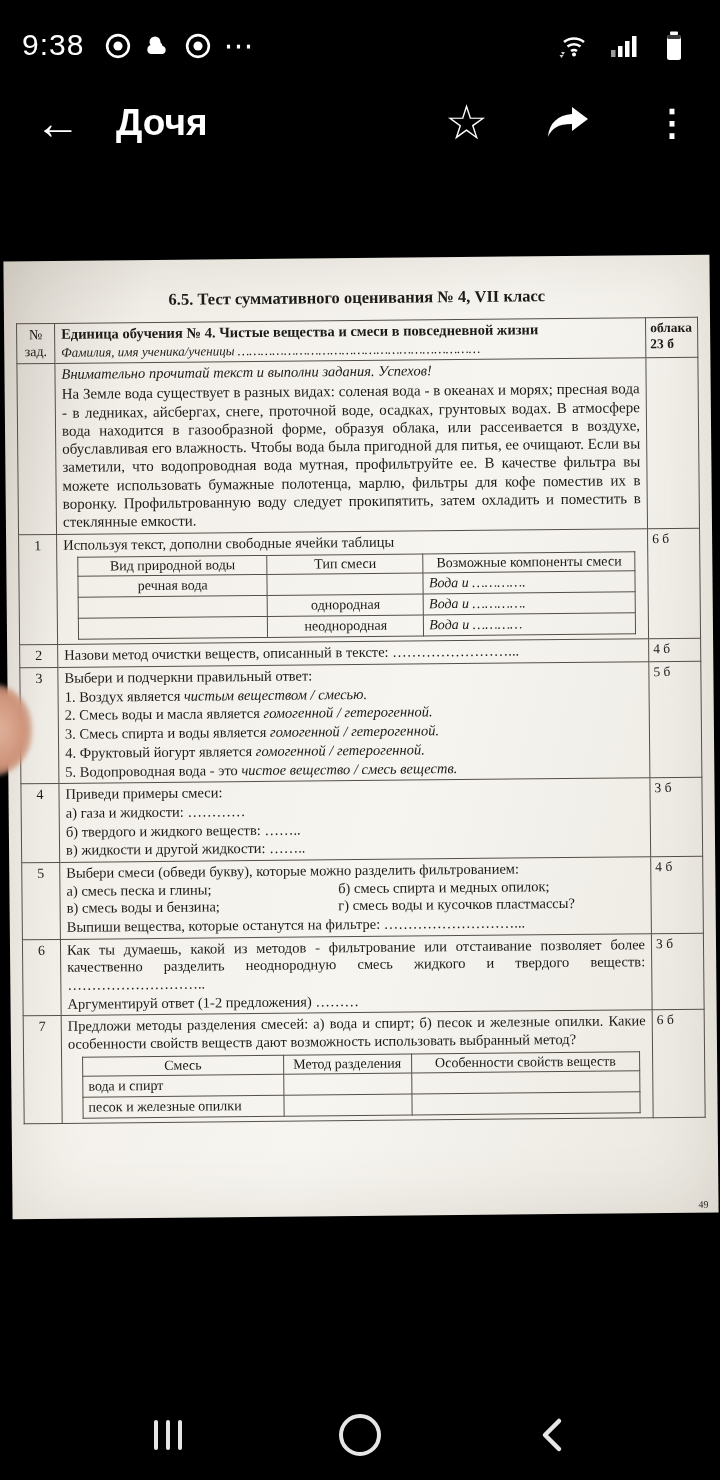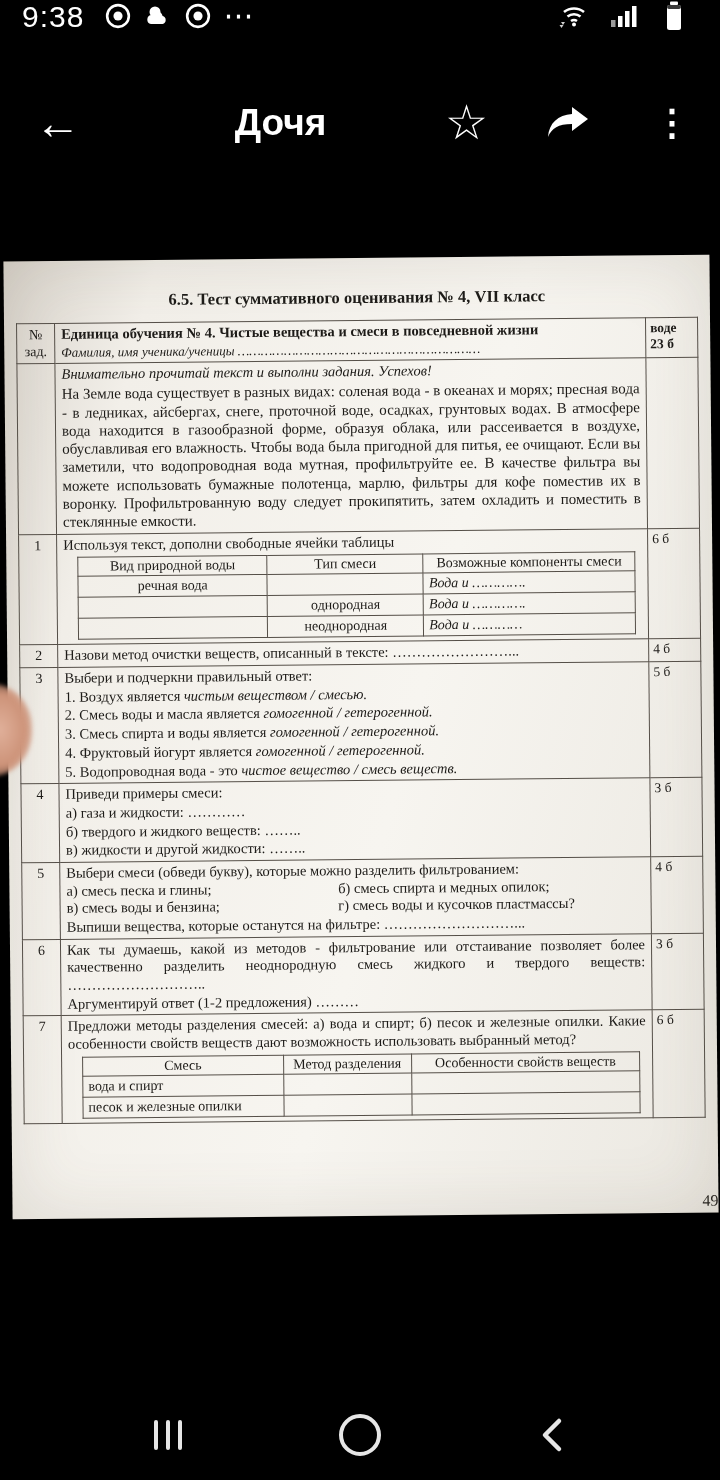--- a/index.html
+++ b/index.html
@@ -8,35 +8,35 @@
     background:#000;
     font-family:"Liberation Sans", sans-serif;
     position:relative;
     overflow:hidden;
     color:#fff;
   }
 
   
   .status-bar{
     position:absolute; top:0; left:0; width:720px; height:62px;
-    display:flex; align-items:flex-start; padding:0 22px;
+    display:flex; align-items:flex-end; padding:0 22px;
   }
   .status-time{ font-size:30px; font-weight:400; letter-spacing:1px; margin-right:18px; }
   .sb-icon{ display:flex; align-items:center; justify-content:center; width:32px; height:32px; margin-right:8px; }
   .sb-more{ font-size:30px; line-height:32px; color:#fff; }
   .sb-right{ margin-left:auto; display:flex; align-items:center; gap:10px; }
 
   
   .viewer-header{
     position:absolute; top:62px; left:0; width:720px; height:122px;
     display:flex; align-items:center;
   }
   .back-btn{ width:116px; height:100%; display:flex; align-items:center; justify-content:center;
     font-size:46px; color:#fff; }
-  .title-block{ display:flex; flex-direction:column; gap:4px; flex:1 1 auto; min-width:0;align-items:center; }
+  .title-block{ display:flex; flex-direction:column; gap:4px; flex:1 1 auto; min-width:0; }
   .viewer-title{ font-size:37px; font-weight:700; color:#fff; line-height:1.1; }
   .viewer-subtitle{ font-size:28px; font-weight:400; color:#f4f4f4; }
   .header-actions{ display:flex; align-items:center; gap:58px; padding-right:24px; }
   .star-btn{ font-size:48px; line-height:48px; color:#fff; }
   .menu-btn{ font-size:36px; font-weight:700; color:#fff; padding:0 6px; }
   .share-btn svg{ display:block; }
 
   
   .photo-area{ position:absolute; top:184px; left:0; width:628px; height:1206px; background:#000; }
   .paper{
@@ -64,21 +64,21 @@
   table.sub th, table.sub td{ border:1px solid #554f48; font-weight:normal; font-size:14px; padding:1px 5px; line-height:1.15; }
   table.sub th{ text-align:center; vertical-align:middle; }
   table.sub td{ height:21px; vertical-align:middle; }
   .ctr{ text-align:center; }
   .t1-c1{ width:34%; } .t1-c2{ width:28%; } .t1-c3{ width:38%; }
   .t7-c1{ width:36%; } .t7-c2{ width:23%; } .t7-c3{ width:41%; }
 
   .t-line{ margin-top:1px; }
   .opts{ display:grid; grid-template-columns:47% 53%; }
   .just{ text-align:justify; }
-  .page-num{ position:absolute; right:0; bottom:3px; font-size:16px; color:#2a2722; }
+  .page-num{ position:absolute; right:10px; bottom:3px; font-size:10px; color:#2a2722; }
 
   .finger{
     position:absolute; left:-8px; top:500px; width:40px; height:92px;
     background: radial-gradient(ellipse at 20% 50%, #e0b09a 0%, #cd9379 55%, rgba(205,147,121,0) 100%);
     border-radius:0 46px 46px 0 / 0 50px 50px 0;
     filter: blur(2px);
     z-index:5;
   }
 
   
@@ -174,21 +174,21 @@
             <tr>
           <td class="c-num">
             <div>№</div>
             <div>зад.</div>
           </td>
           <td>
             <div class="unit-title">Единица обучения № 4. Чистые вещества и смеси в повседневной жизни</div>
             <div class="name-line">Фамилия, имя ученика/ученицы ………………………………………………………</div>
           </td>
           <td class="c-pts bold">
-            <div>воде</div>
+            <div>облака</div>
             <div>23 б</div>
           </td>
         </tr>
 
         <tr>
           <td class="c-num"></td>
           <td>
             <div class="instr">Внимательно прочитай текст и выполни задания. Успехов!</div>
             <div class="para">На Земле вода существует в разных видах: соленая вода - в океанах и морях; пресная вода - в ледниках, айсбергах, снеге, проточной воде, осадках, грунтовых водах. В атмосфере вода находится в газообразной форме, образуя облака, или рассеивается в воздухе, обуславливая его влажность. Чтобы вода была пригодной для питья, ее очищают. Если вы заметили, что водопроводная вода мутная, профильтруйте ее. В качестве фильтра вы можете использовать бумажные полотенца, марлю, фильтры для кофе поместив их в воронку. Профильтрованную воду следует прокипятить, затем охладить и поместить в стеклянные емкости.</div>
           </td>

